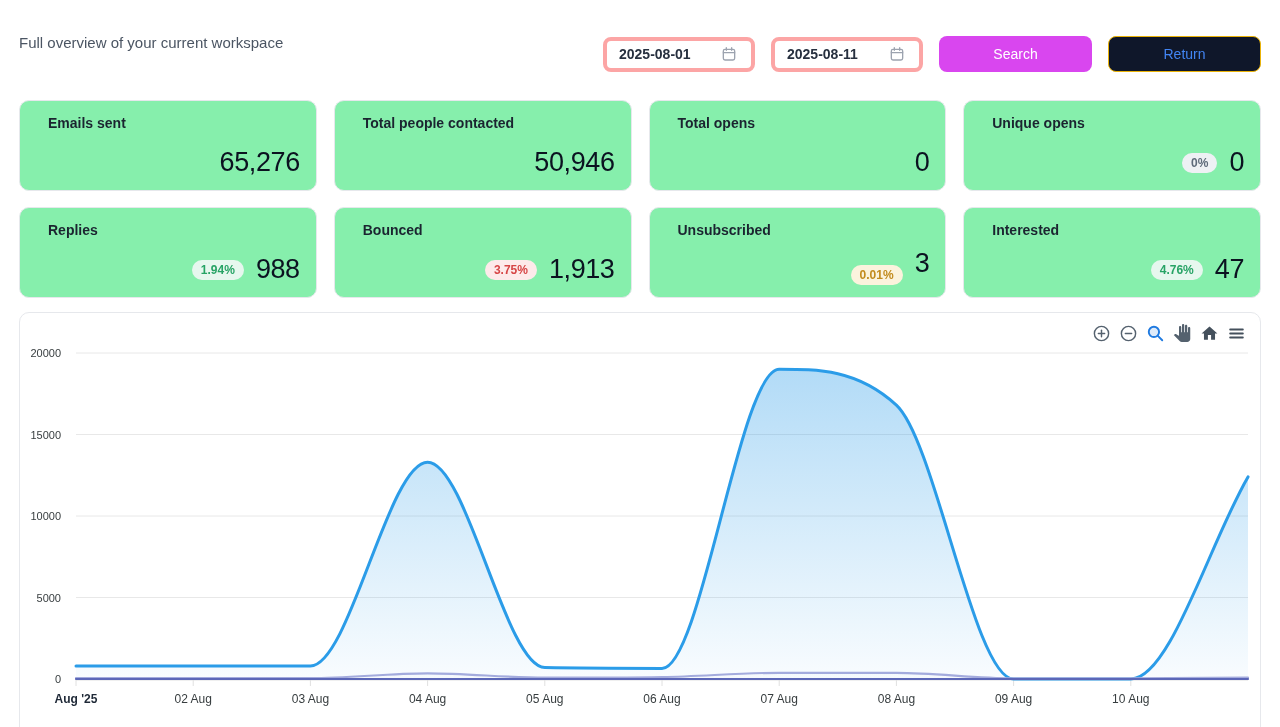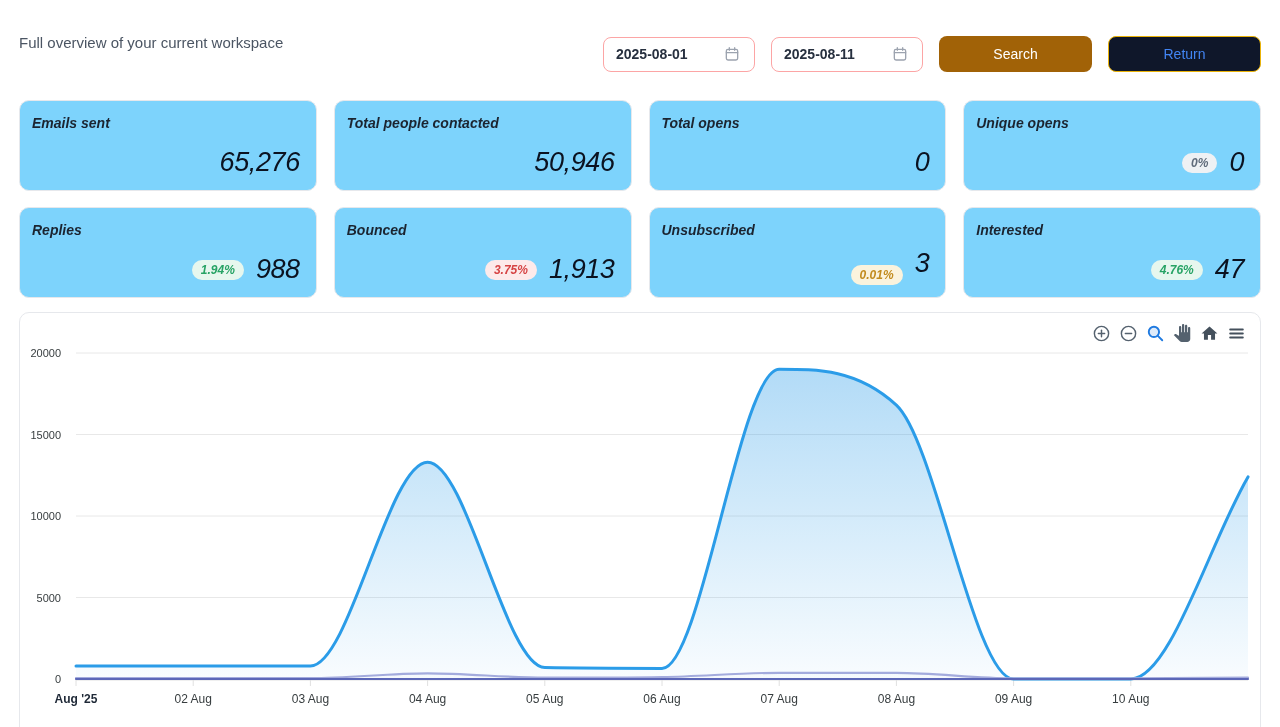--- a/index.html
+++ b/index.html
@@ -7,33 +7,33 @@
               font-family:"Liberation Sans", sans-serif; color:#111827; }
 
   .page { position:relative; width:1280px; height:727px; padding:0 19px; }
 
   
   .header-row { display:flex; justify-content:space-between; align-items:flex-start; padding-top:30px; }
   .page-title { font-size:21px; font-weight:700; color:#0f172a; letter-spacing:-0.2px; }
   .page-subtitle { font-size:15px; color:#4b5563; margin-top:4px; }
 
   .controls { display:flex; gap:16px; align-items:center; margin-top:6px; }
-  .date-field { width:152px; height:35px; border:1px solid #fca5a5; border-radius:8px;
+  .date-field { width:152px; height:35px; border:4px solid #fca5a5; border-radius:8px;
                 display:flex; align-items:center; justify-content:space-between;
                 padding:0 12px; background:#fff; cursor:pointer; }
   .date-text { font-size:14px; font-weight:600; color:#27303f; }
   .btn { width:153px; height:36px; border-radius:8px; font-size:14px; font-weight:500;
          display:flex; align-items:center; justify-content:center; cursor:pointer; border:none; }
-  .btn-primary { background:#a16207; color:#ffffff; }
+  .btn-primary { background:#d946ef; color:#ffffff; }
   .btn-outline { background:#0f172a; color:#4285f4; border:1px solid #eab308; }
 
   
   .stats-grid { display:grid; grid-template-columns:repeat(4,1fr); gap:16px 17px; margin-top:28px; }
-  .card { background:#7dd3fc; border:1px solid #e6e8ec; border-radius:10px; height:91px;
-          padding:14px 16px 12px 12px; display:flex; flex-direction:column;font-style:italic; }
+  .card { background:#86efac; border:1px solid #e6e8ec; border-radius:10px; height:91px;
+          padding:14px 16px 12px 28px; display:flex; flex-direction:column; }
   .card-label { font-size:14px; font-weight:600; color:#1b2430; }
   .card-value-row { margin-top:auto; display:flex; justify-content:flex-end; align-items:center; gap:12px; }
   .card-value { font-size:27px; font-weight:500; color:#0b1220; letter-spacing:-0.4px; }
   .badge { font-size:12px; font-weight:600; padding:4px 9px; border-radius:999px; line-height:1; }
   .badge-neutral  { background:#eef1f4; color:#5f6b7a; }
   .badge-positive { background:#e6f7ee; color:#27a365; }
   .badge-negative { background:#fdeaea; color:#d64545; }
   .badge-warning  { background:#fbf3dd; color:#c28b1e;margin-top:24px; }
 
   

